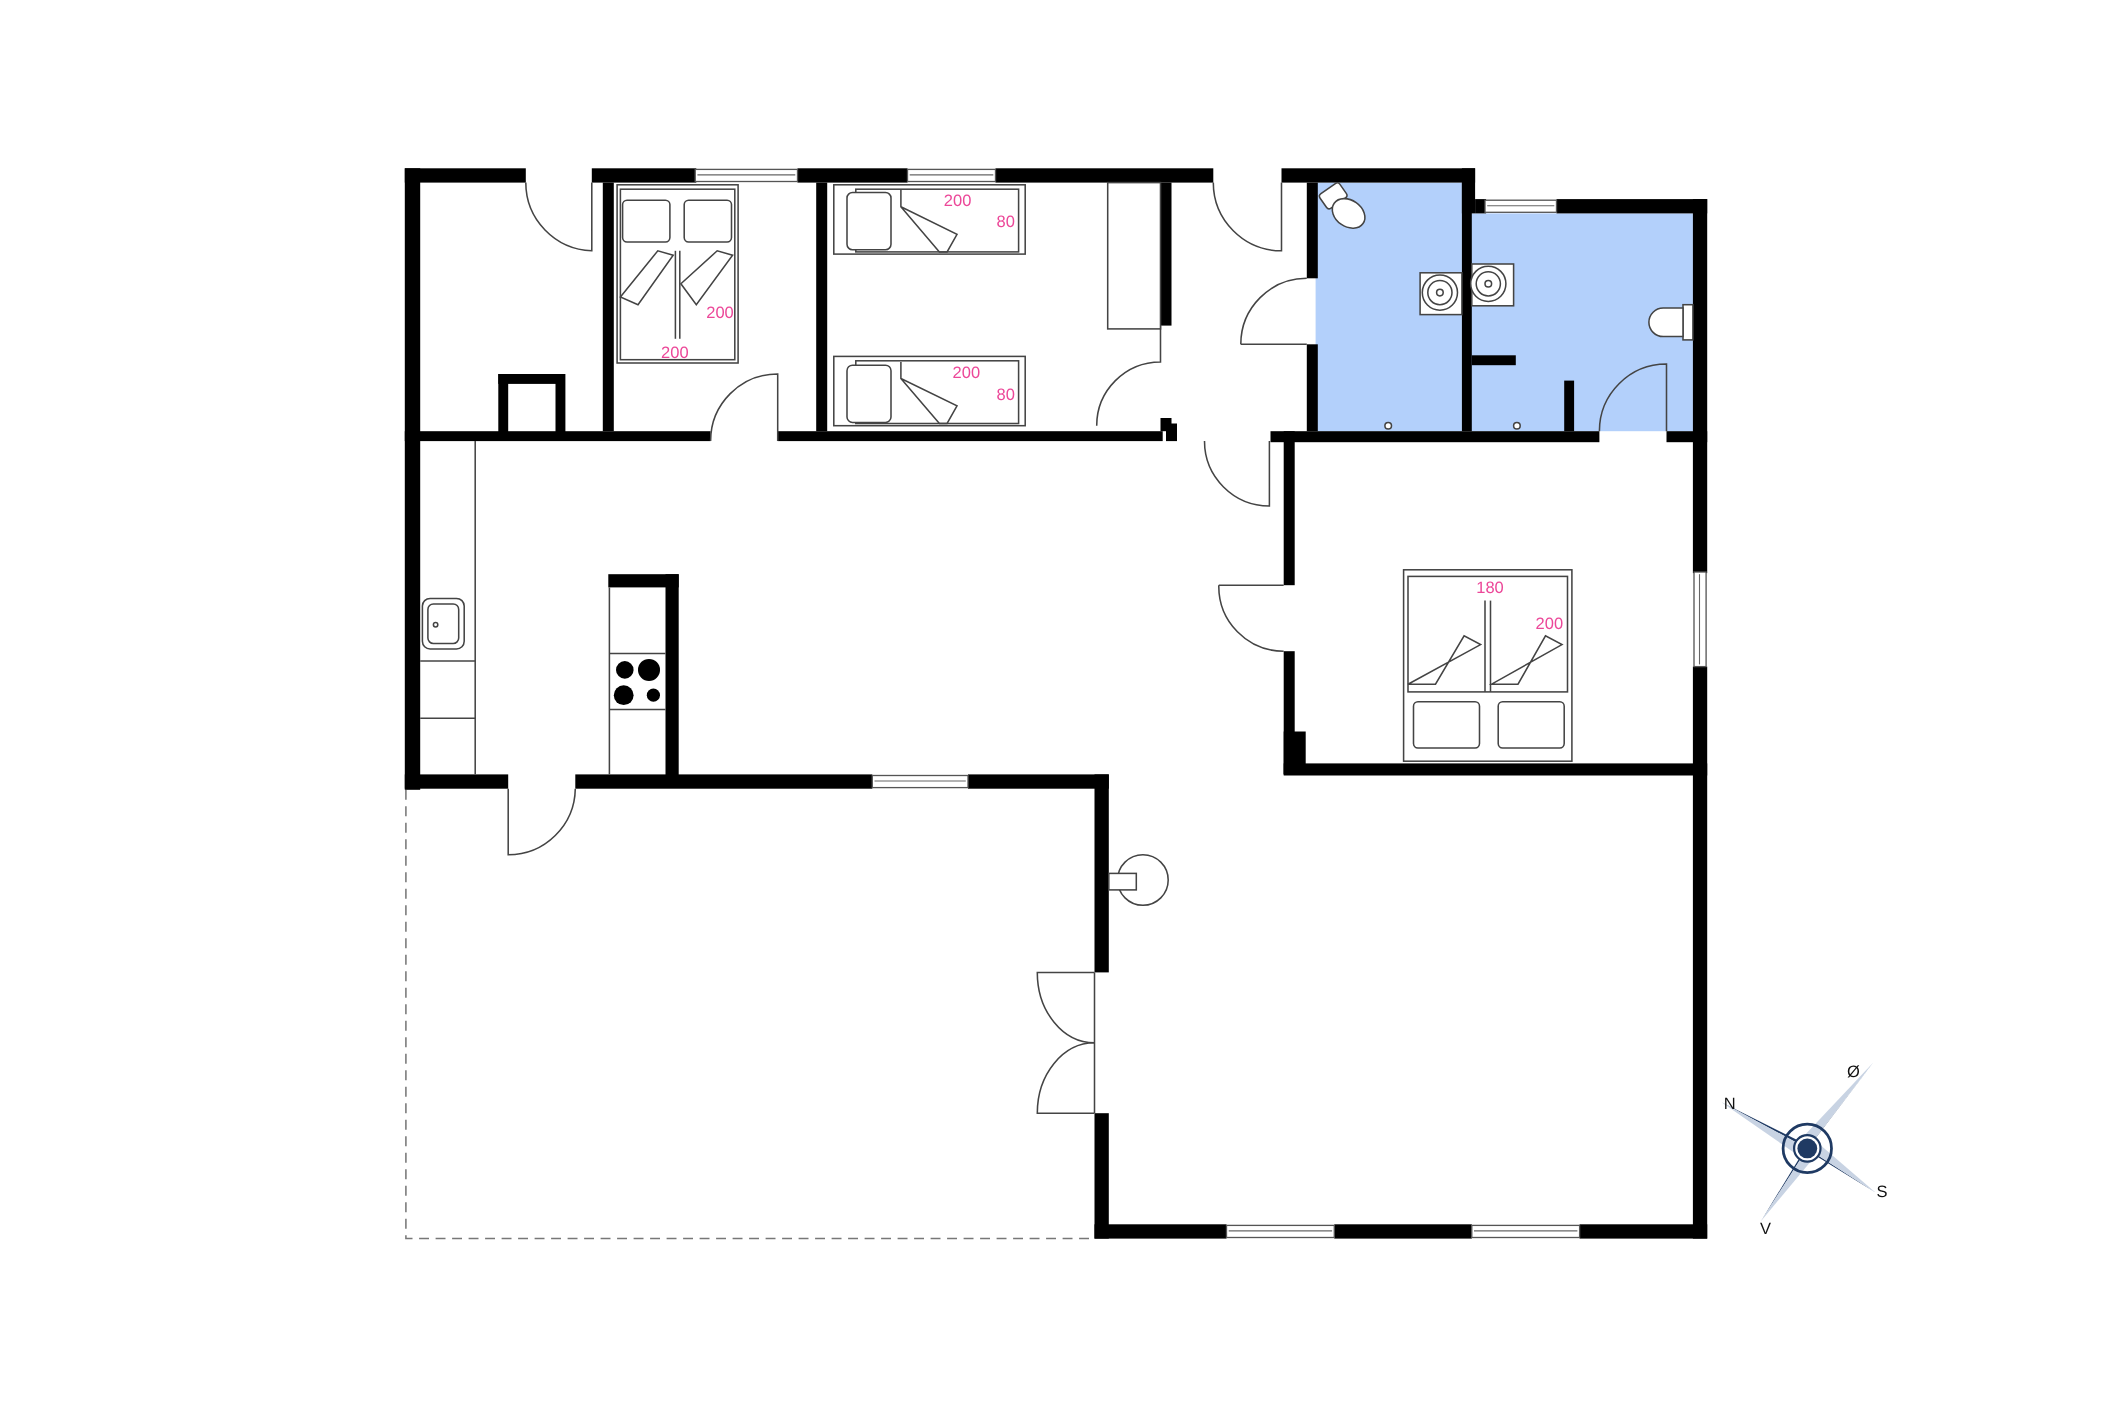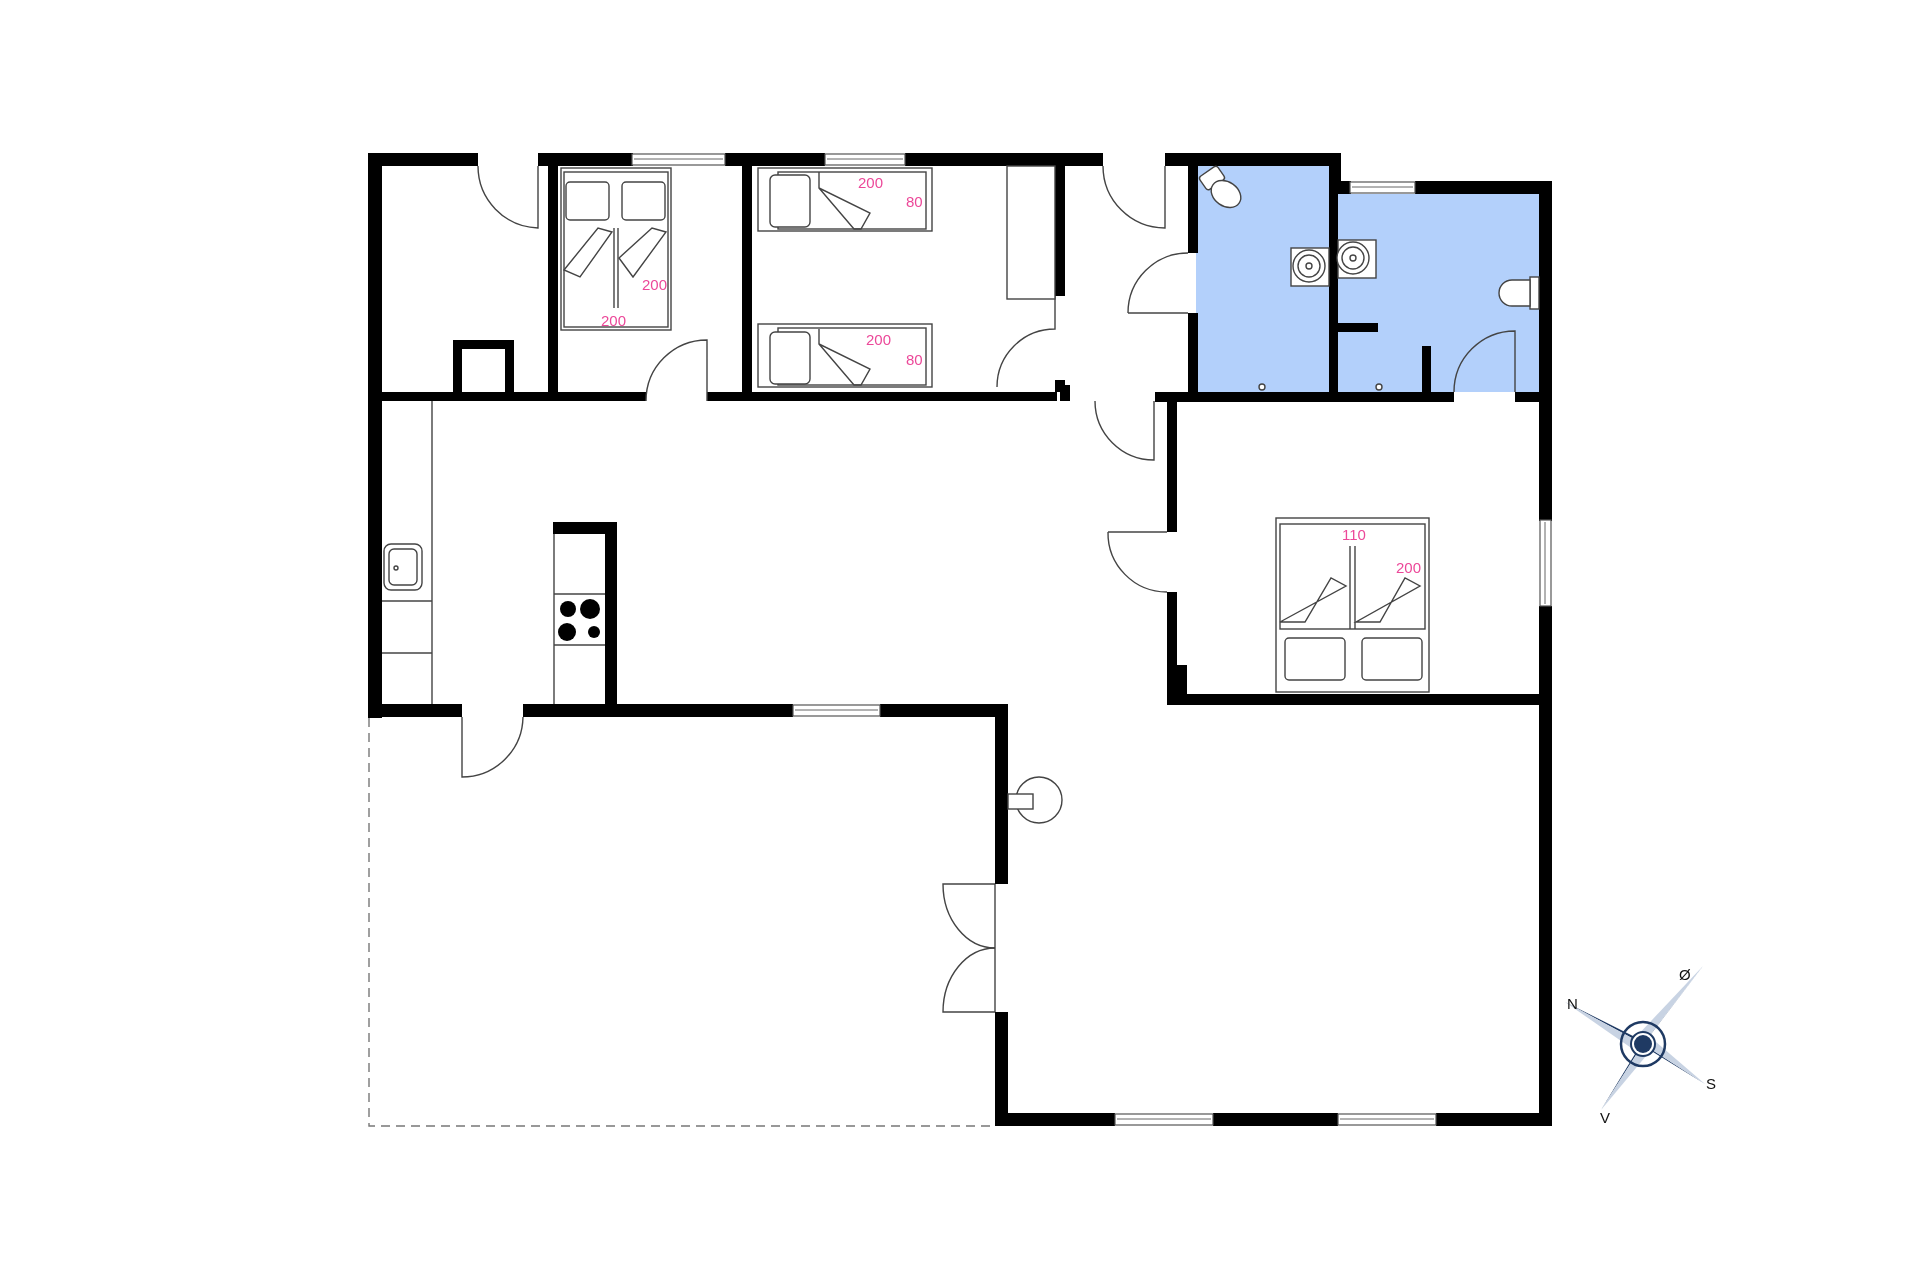--- a/index.html
+++ b/index.html
@@ -231,19 +231,19 @@
     <circle cx="0" cy="0" r="9" fill="#1f3a63"></circle>
   </g>
 </svg>
 
 <span class="lbl" style="left:642px;top:277px;">200</span>
 <span class="lbl" style="left:601px;top:313px;">200</span>
 <span class="lbl" style="left:858px;top:175px;">200</span>
 <span class="lbl" style="left:906px;top:194px;">80</span>
 <span class="lbl" style="left:866px;top:332px;">200</span>
 <span class="lbl" style="left:906px;top:352px;">80</span>
-<span class="lbl" style="left:1342px;top:527px;">110</span>
+<span class="lbl" style="left:1342px;top:527px;">180</span>
 <span class="lbl" style="left:1396px;top:560px;">200</span>
 
 <span class="cmp" style="left:1567px;top:996px;">N</span>
 <span class="cmp" style="left:1679px;top:967px;">Ø</span>
 <span class="cmp" style="left:1706px;top:1076px;">S</span>
 <span class="cmp" style="left:1600px;top:1110px;">V</span>
 
 </body></html>

